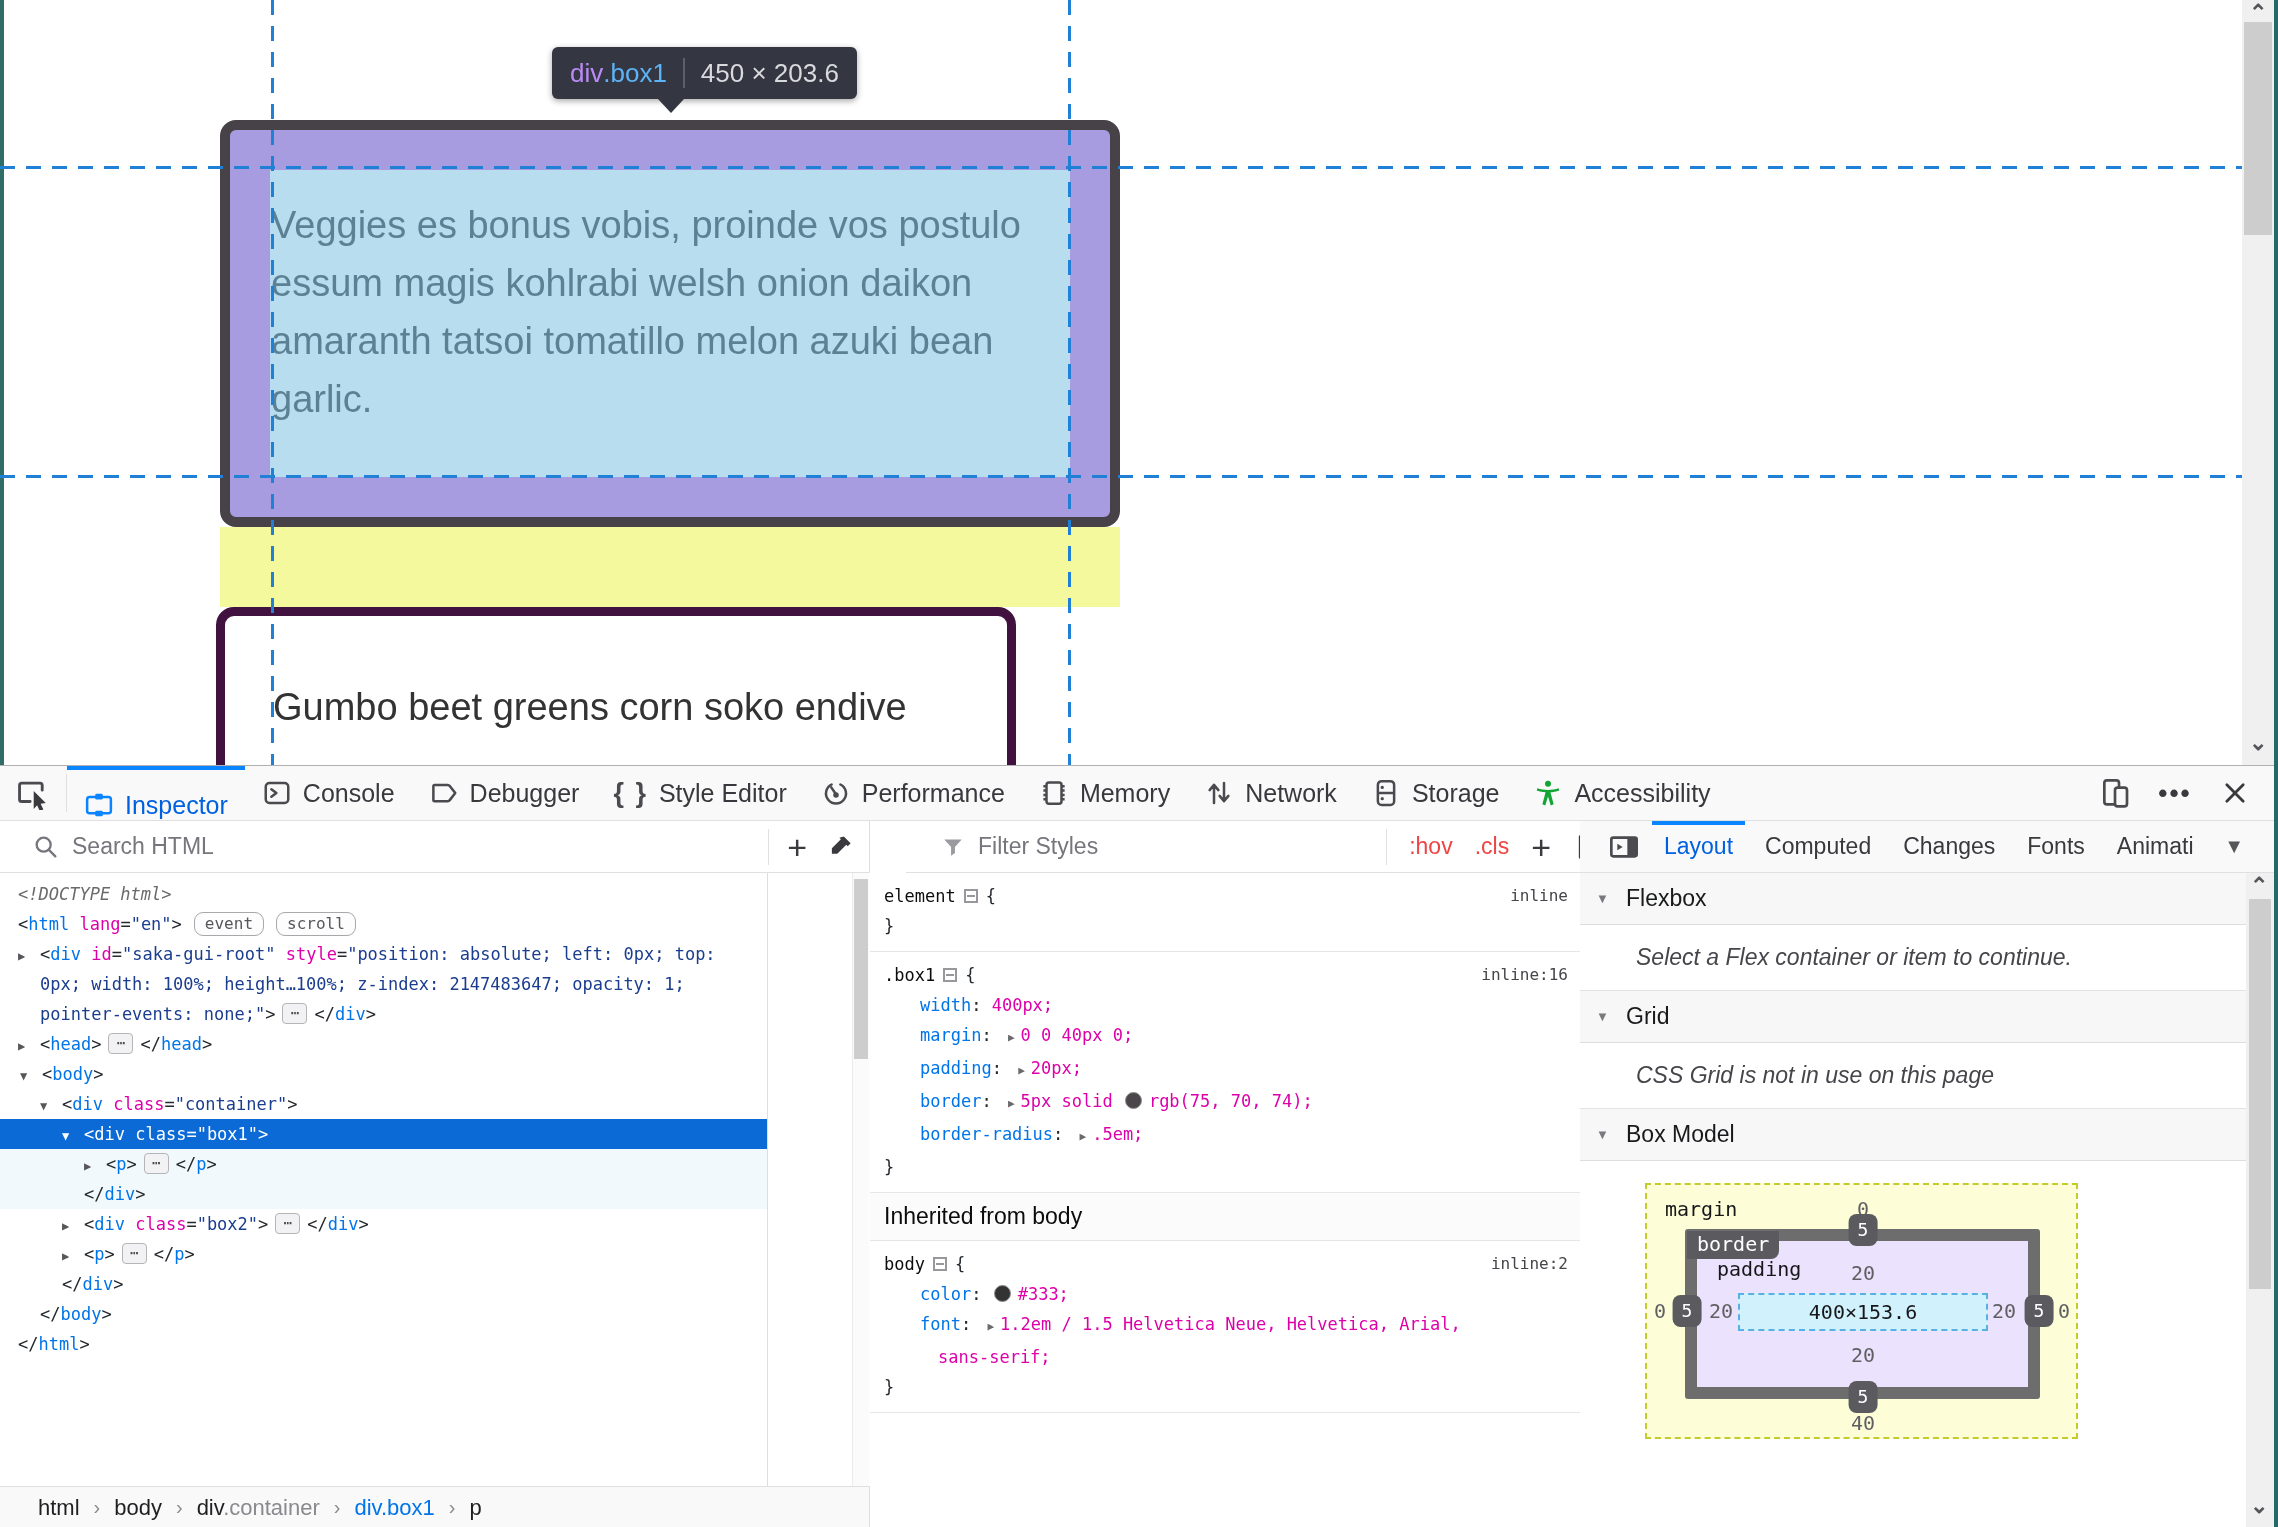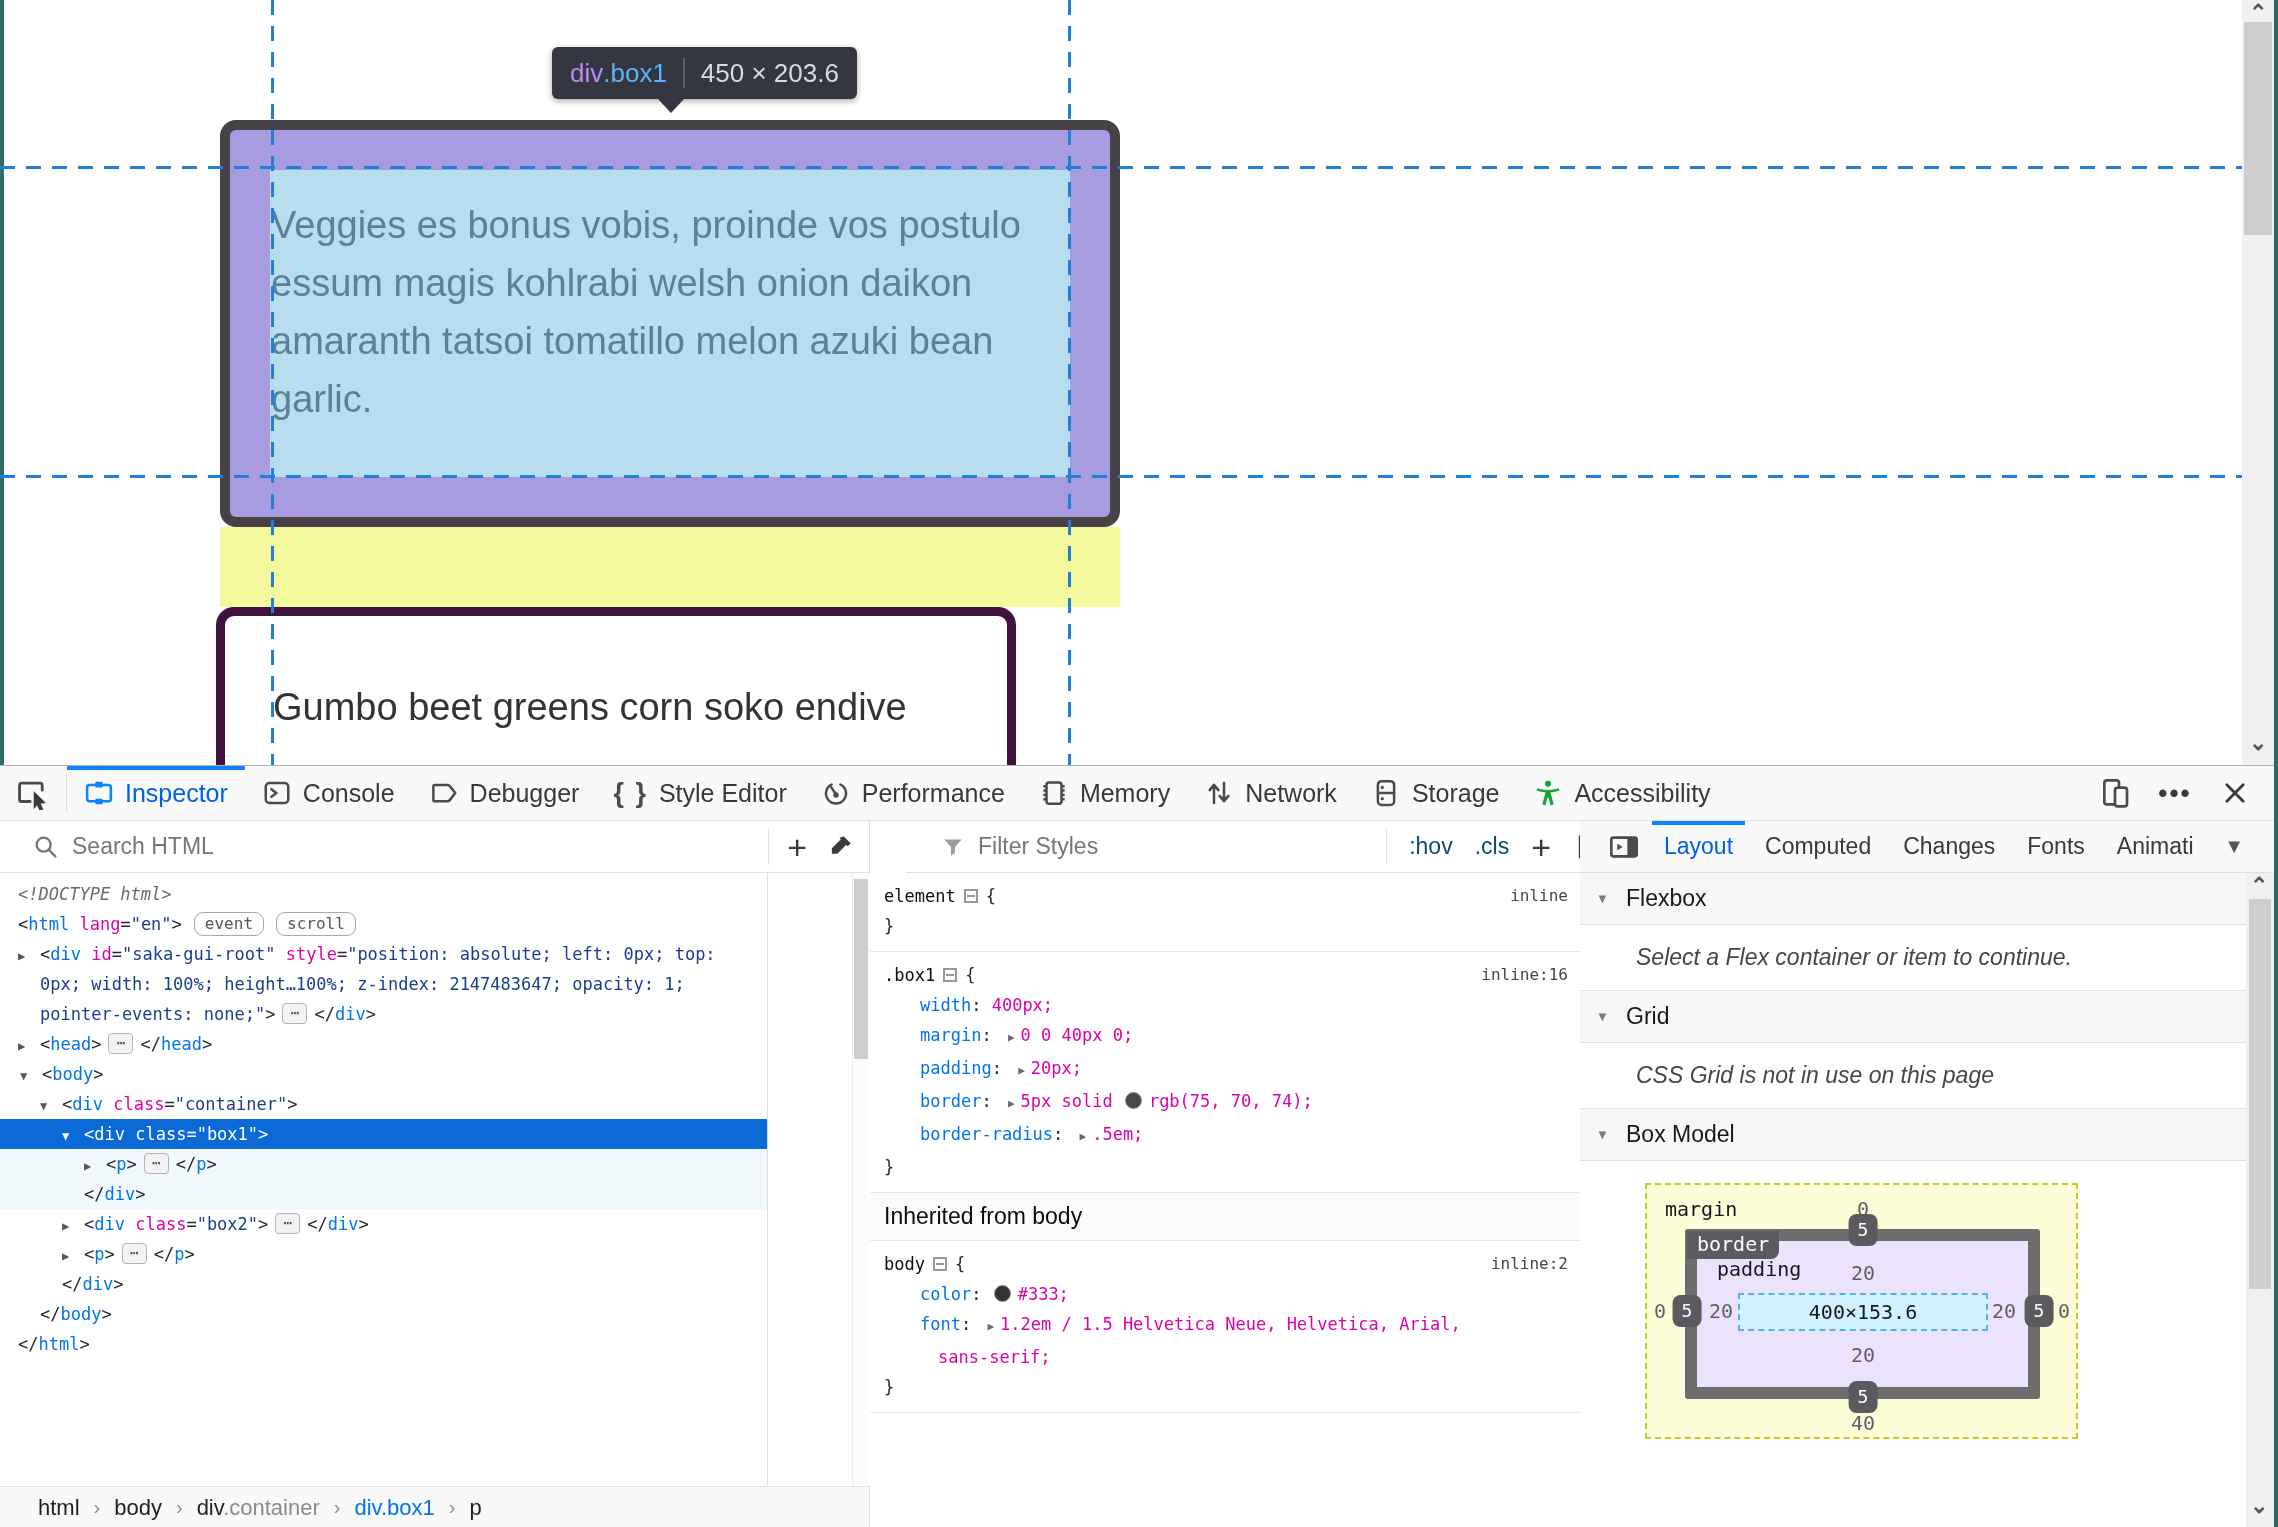--- a/index.html
+++ b/index.html
@@ -49,39 +49,39 @@
 
   
   #devtools { position:absolute; left:0; top:765px; width:2278px; height:762px;
               background:#ffffff; border-top:1px solid #b1b1b3; font-size:25px; }
 
   
   #dt-toolbar { position:absolute; left:0; top:0; width:2278px; height:55px;
     background:#f9f9fa; border-bottom:1px solid #e0e0e2; display:flex; align-items:stretch; }
   .dt-tab { position:relative; display:flex; align-items:center; gap:11px; padding:0 17px;
             color:#38383d; cursor:default; }
-  .dt-tab.active { color:#0061e0; }
+  .dt-tab.active { color:#0061e0;align-items:flex-end; }
   .dt-tab.active::before { content:""; position:absolute; left:0; top:0; right:0; height:4px; background:#0a84ff; }
   .dt-tab svg { display:block; }
   #picker-btn { display:flex; align-items:center; padding:0 16px; }
   .vsep { width:1px; background:#e0e0e2; margin:8px 0; }
   #toolbar-right { margin-left:auto; display:flex; align-items:center; gap:14px; padding-right:20px; color:#1f1f21; }
   .tb-iconbtn { display:flex; align-items:center; justify-content:center; width:46px; height:46px; }
   .icon-stroke { stroke:#4a4a4f; fill:none; stroke-width:2; }
   .braces { font-size:27px; font-weight:bold; color:#4a4a4f; letter-spacing:2px; }
 
   
   .row2 { position:absolute; top:55px; height:52px; background:#fff;
           border-bottom:1px solid #e0e0e2; display:flex; align-items:center;padding-left:16px; }
   #search-row { left:0; width:870px; border-right:1px solid #dedee1; }
   #filter-row { left:906px; width:710px; border-right:1px solid #dedee1; }
   #sidetabs-row{ left:1580px; width:698px; background:#f9f9fa; }
   .placeholder { color:#76767c; font-size:23px; }
   .row2-right { margin-left:auto; display:flex; align-items:center; gap:18px; padding-right:14px; color:#3e3e42; }
-  .hov-cls { font-size:23px; color:#0c4a6e; }
+  .hov-cls { font-size:23px; color:#ef4444; }
   .side-tab { position:relative; height:52px; display:flex; align-items:center; padding:0 16px;
               color:#38383d; font-size:23px; }
   .side-tab.active { color:#0061e0; }
   .side-tab.active::before { content:""; position:absolute; left:4px; right:4px; top:0; height:4px; background:#0a84ff; }
   #sidetab-more { margin-left:auto; color:#55555a; font-size:20px; padding-right:34px; }
 
   
   #markup-panel { position:absolute; left:0; top:107px; width:768px; height:613px;
                   border-right:1px solid #dedee1; overflow:hidden;
                   font-family:"DejaVu Sans Mono", monospace; font-size:17px; }

